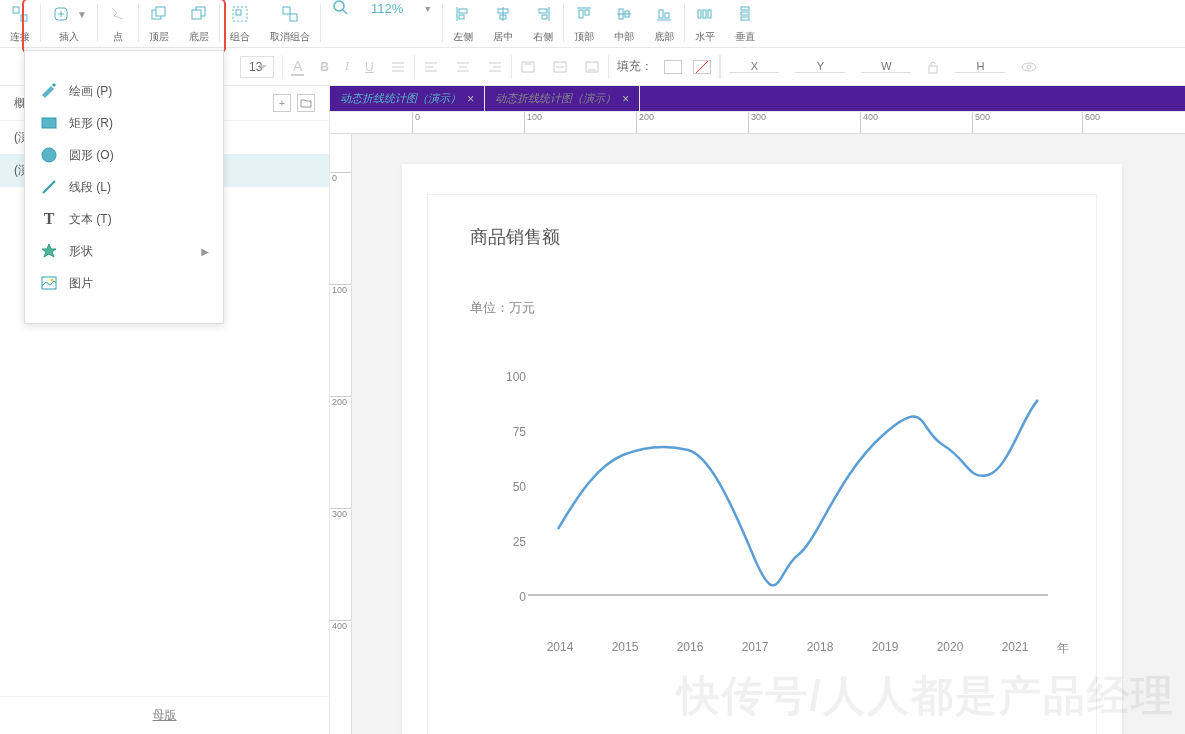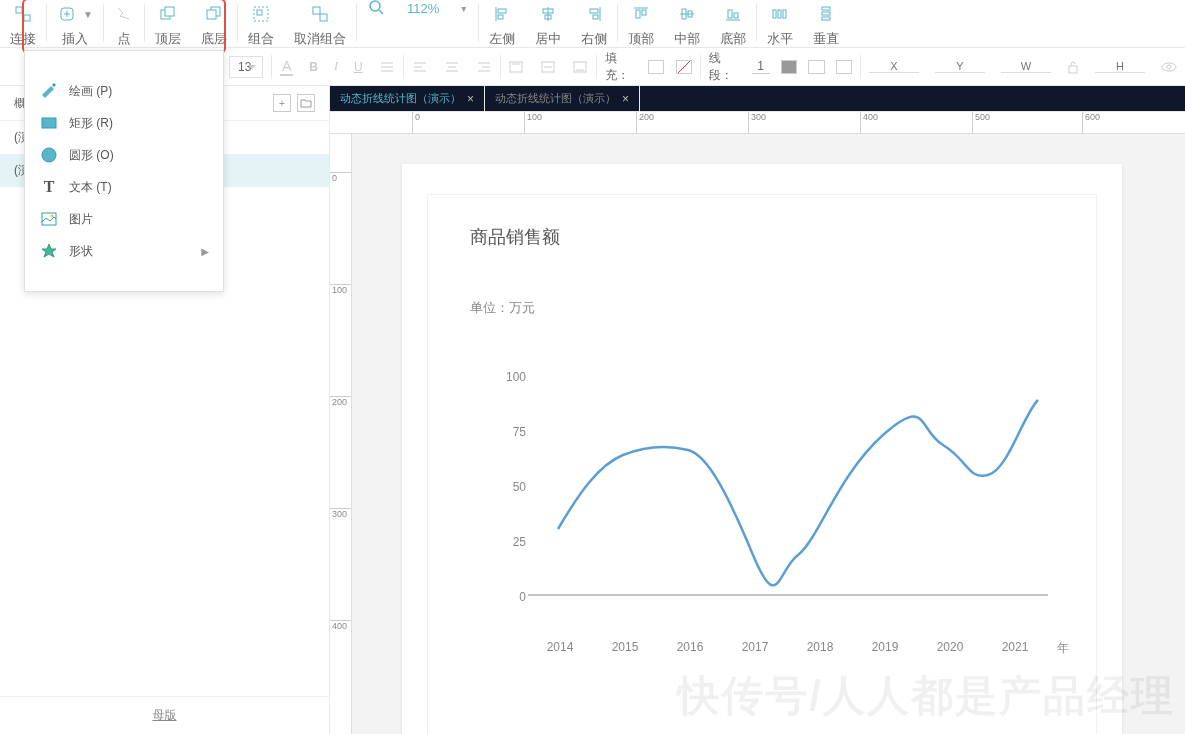--- a/index.html
+++ b/index.html
@@ -1,21 +1,21 @@
 <!DOCTYPE html>
 <html><head>
 <meta charset="utf-8">
 <style>
 *{box-sizing:border-box;margin:0;padding:0;font-family:"Microsoft YaHei",Arial,sans-serif;}
 body{width:1185px;height:734px;overflow:hidden;background:#fff;position:relative;color:#333;}
 .toolbar{height:48px;border-bottom:1px solid #e8e8e8;display:flex;align-items:flex-start;padding-top:0;}
 .tb-group{display:flex;flex-direction:column;align-items:center;height:48px;padding:0 10px;position:relative;}
 .tb-group-btns{display:flex;gap:6px;align-items:center;height:28px;}
 .tb-icon{width:20px;height:20px;display:flex;align-items:center;justify-content:center;color:#5bb5c9;}
-.tb-label{font-size:13px;color:#666;margin-top:2px;}
+.tb-label{font-size:10px;color:#666;margin-top:2px;}
 .tb-sep{width:1px;height:38px;background:#e8e8e8;margin:4px 0;}
 .zoom{display:flex;align-items:center;gap:22px;color:#5bb5c9;font-size:13px;padding:0 12px;}
 .caret{font-size:10px;color:#999;}
 .toolbar2{height:38px;border-bottom:1px solid #e8e8e8;display:flex;align-items:center;font-size:12px;color:#888;}
 .t2-item{padding:0 8px;display:flex;align-items:center;gap:4px;}
 .t2-sep{width:1px;height:24px;background:#e8e8e8;}
 .sel{border:1px solid #e0e0e0;padding:3px 24px 3px 8px;color:#bbb;position:relative;font-size:12px;}
 .sel:after{content:"";position:absolute;right:6px;top:8px;border:4px solid transparent;border-top-color:#ccc;}
 .dropdown{position:absolute;left:24px;top:50px;width:200px;background:#fff;border:1px solid #e0e0e0;box-shadow:0 2px 8px rgba(0,0,0,0.12);z-index:100;padding:24px 0;}
 .dd-item{display:flex;align-items:center;gap:10px;padding:6px 14px;font-size:12px;color:#555;cursor:pointer;}
@@ -23,21 +23,21 @@
 .redbox{position:absolute;left:22px;top:-2px;width:204px;height:56px;border:2px solid #e94b3c;border-radius:6px;z-index:50;pointer-events:none;}
 .body-row{display:flex;height:calc(100% - 86px);}
 .sidebar{width:330px;border-right:1px solid #e8e8e8;display:flex;flex-direction:column;}
 .sb-head{display:flex;align-items:center;padding:8px 14px;font-size:12px;color:#666;border-bottom:1px solid #f0f0f0;}
 .sb-head-sp{flex:1;}
 .sb-head-ic{width:18px;height:18px;border:1px solid #ccc;margin-left:6px;display:flex;align-items:center;justify-content:center;color:#999;font-size:10px;}
 .sb-row{padding:8px 14px;font-size:12px;color:#555;}
 .sb-row.selected{background:#e4f4f6;}
 .sb-foot{margin-top:auto;text-align:center;padding:10px;font-size:12px;color:#888;border-top:1px solid #f0f0f0;text-decoration:underline;}
 .canvas-area{flex:1;background:#f3f3f3;position:relative;overflow:hidden;}
-.tabs{height:26px;background:#0f172a;border-bottom:1px solid #e8e8e8;display:flex;align-items:stretch;font-size:11px;}
+.tabs{height:26px;background:#4c1d95;border-bottom:1px solid #e8e8e8;display:flex;align-items:stretch;font-size:11px;font-style:italic;}
 .tab{padding:0 10px;display:flex;align-items:center;gap:6px;border-right:1px solid #e8e8e8;color:#888;cursor:pointer;}
 .tab.active{color:#5bb5c9;}
 .tab-x{color:#bbb;font-size:12px;}
 .hruler{height:22px;background:#fff;border-bottom:1px solid #ddd;position:relative;font-size:9px;color:#888;}
 .hruler .tick{position:absolute;top:0;height:100%;border-left:1px solid #ccc;padding-left:2px;}
 .vruler{width:22px;background:#fff;border-right:1px solid #ddd;position:absolute;left:0;top:48px;bottom:0;}
 .vruler .vtick{position:absolute;left:0;width:100%;border-top:1px solid #ccc;font-size:9px;color:#888;padding-left:2px;}
 .page{position:absolute;left:72px;top:78px;width:720px;height:650px;background:#fff;box-shadow:0 1px 4px rgba(0,0,0,0.08);}
 .chart-card{position:absolute;left:25px;top:30px;width:670px;height:650px;background:#fff;border:1px solid #f0f0f0;}
 .chart-title{font-size:18px;color:#555;padding:30px 0 0 42px;}
@@ -269,43 +269,51 @@
   <div class="dd-item">
       <span class="dd-icon">
         <svg width="18" height="18">
           <circle cx="9" cy="9" r="7" fill="#5bb5c9" stroke="#2e9eb5"></circle>
         </svg>
       </span>
       <span>圆形 (O)</span>
     </div>
   <div class="dd-item">
       <span class="dd-icon">
+        <svg width="18" height="18">
+          <line x1="3" y1="15" x2="15" y2="3" stroke="#2e9eb5" stroke-width="2"></line>
+        </svg>
+      </span>
+      <span>线段 (L)</span>
+    </div>
+  <div class="dd-item">
+      <span class="dd-icon">
         <span style="font-family:serif;font-weight:bold;font-size:16px;">T</span>
       </span>
       <span>文本 (T)</span>
+    </div>
+  <div class="dd-item">
+      <span class="dd-icon">
+        <svg width="18" height="18">
+          <polygon points="9,2 11,7 16,7 12,10 14,15 9,12 4,15 6,10 2,7 7,7" fill="#4db59a" stroke="#2e9e7e"></polygon>
+        </svg>
+      </span>
+      <span>形状</span>
+      <span style="margin-left:auto;color:#999;font-size:10px;">▶</span>
     </div>
   <div class="dd-item">
       <span class="dd-icon">
         <svg width="18" height="18">
           <rect x="2" y="3" width="14" height="12" fill="none" stroke="#2e9eb5"></rect>
           <polyline points="2,12 6,8 10,11 14,7 16,9" fill="none" stroke="#2e9eb5"></polyline>
           <circle cx="12" cy="6" r="1.5" fill="#f0c040"></circle>
         </svg>
       </span>
       <span>图片</span>
     </div>
-  <div class="dd-item">
-      <span class="dd-icon">
-        <svg width="18" height="18">
-          <polygon points="9,2 11,7 16,7 12,10 14,15 9,12 4,15 6,10 2,7 7,7" fill="#4db59a" stroke="#2e9e7e"></polygon>
-        </svg>
-      </span>
-      <span>形状</span>
-      <span style="margin-left:auto;color:#999;font-size:10px;">▶</span>
-    </div>
 </div>
 
 <div class="toolbar2">
   <div style="width:126px;"></div>
   <div class="t2-item">
       <div class="sel" style="width:90px;">Normal</div>
     </div>
   <div class="t2-item">
       <div class="sel" style="width:20px;color:#666;">13</div>
     </div>
@@ -366,21 +374,20 @@
     </div>
   <div class="t2-item">
       <svg width="16" height="14">
         <rect x="2" y="2" width="12" height="10" fill="none" stroke="#ccc"></rect>
         <line x1="4" y1="10" x2="12" y2="10" stroke="#ccc"></line>
       </svg>
     </div>
   <div class="t2-sep"></div>
   <div class="t2-item" style="color:#666;"><span>填充：</span>&nbsp;<span class="ibx"></span>&nbsp;<span class="ibx" style="background:linear-gradient(135deg,#fff 48%,#e33 49%,#e33 51%,#fff 52%);"></span></div>
   <div class="t2-sep"></div>
-  <div class="t2-item" style="color:#666;"><span>线段：</span>&nbsp;<span style="border-bottom:1px solid #ccc;width:20px;display:inline-block;text-align:center;">1</span>&nbsp;<span class="ibx" style="background:#999;"></span>&nbsp;<span class="ibx"></span>&nbsp;<span class="ibx"></span></div>
   <div class="t2-sep"></div>
   <div class="t2-item">
       <input class="coord-field" placeholder="X" style="">
     </div>
   <div class="t2-item">
       <input class="coord-field" placeholder="Y" style="">
     </div>
   <div class="t2-item">
       <input class="coord-field" placeholder="W" style="">
     </div>

